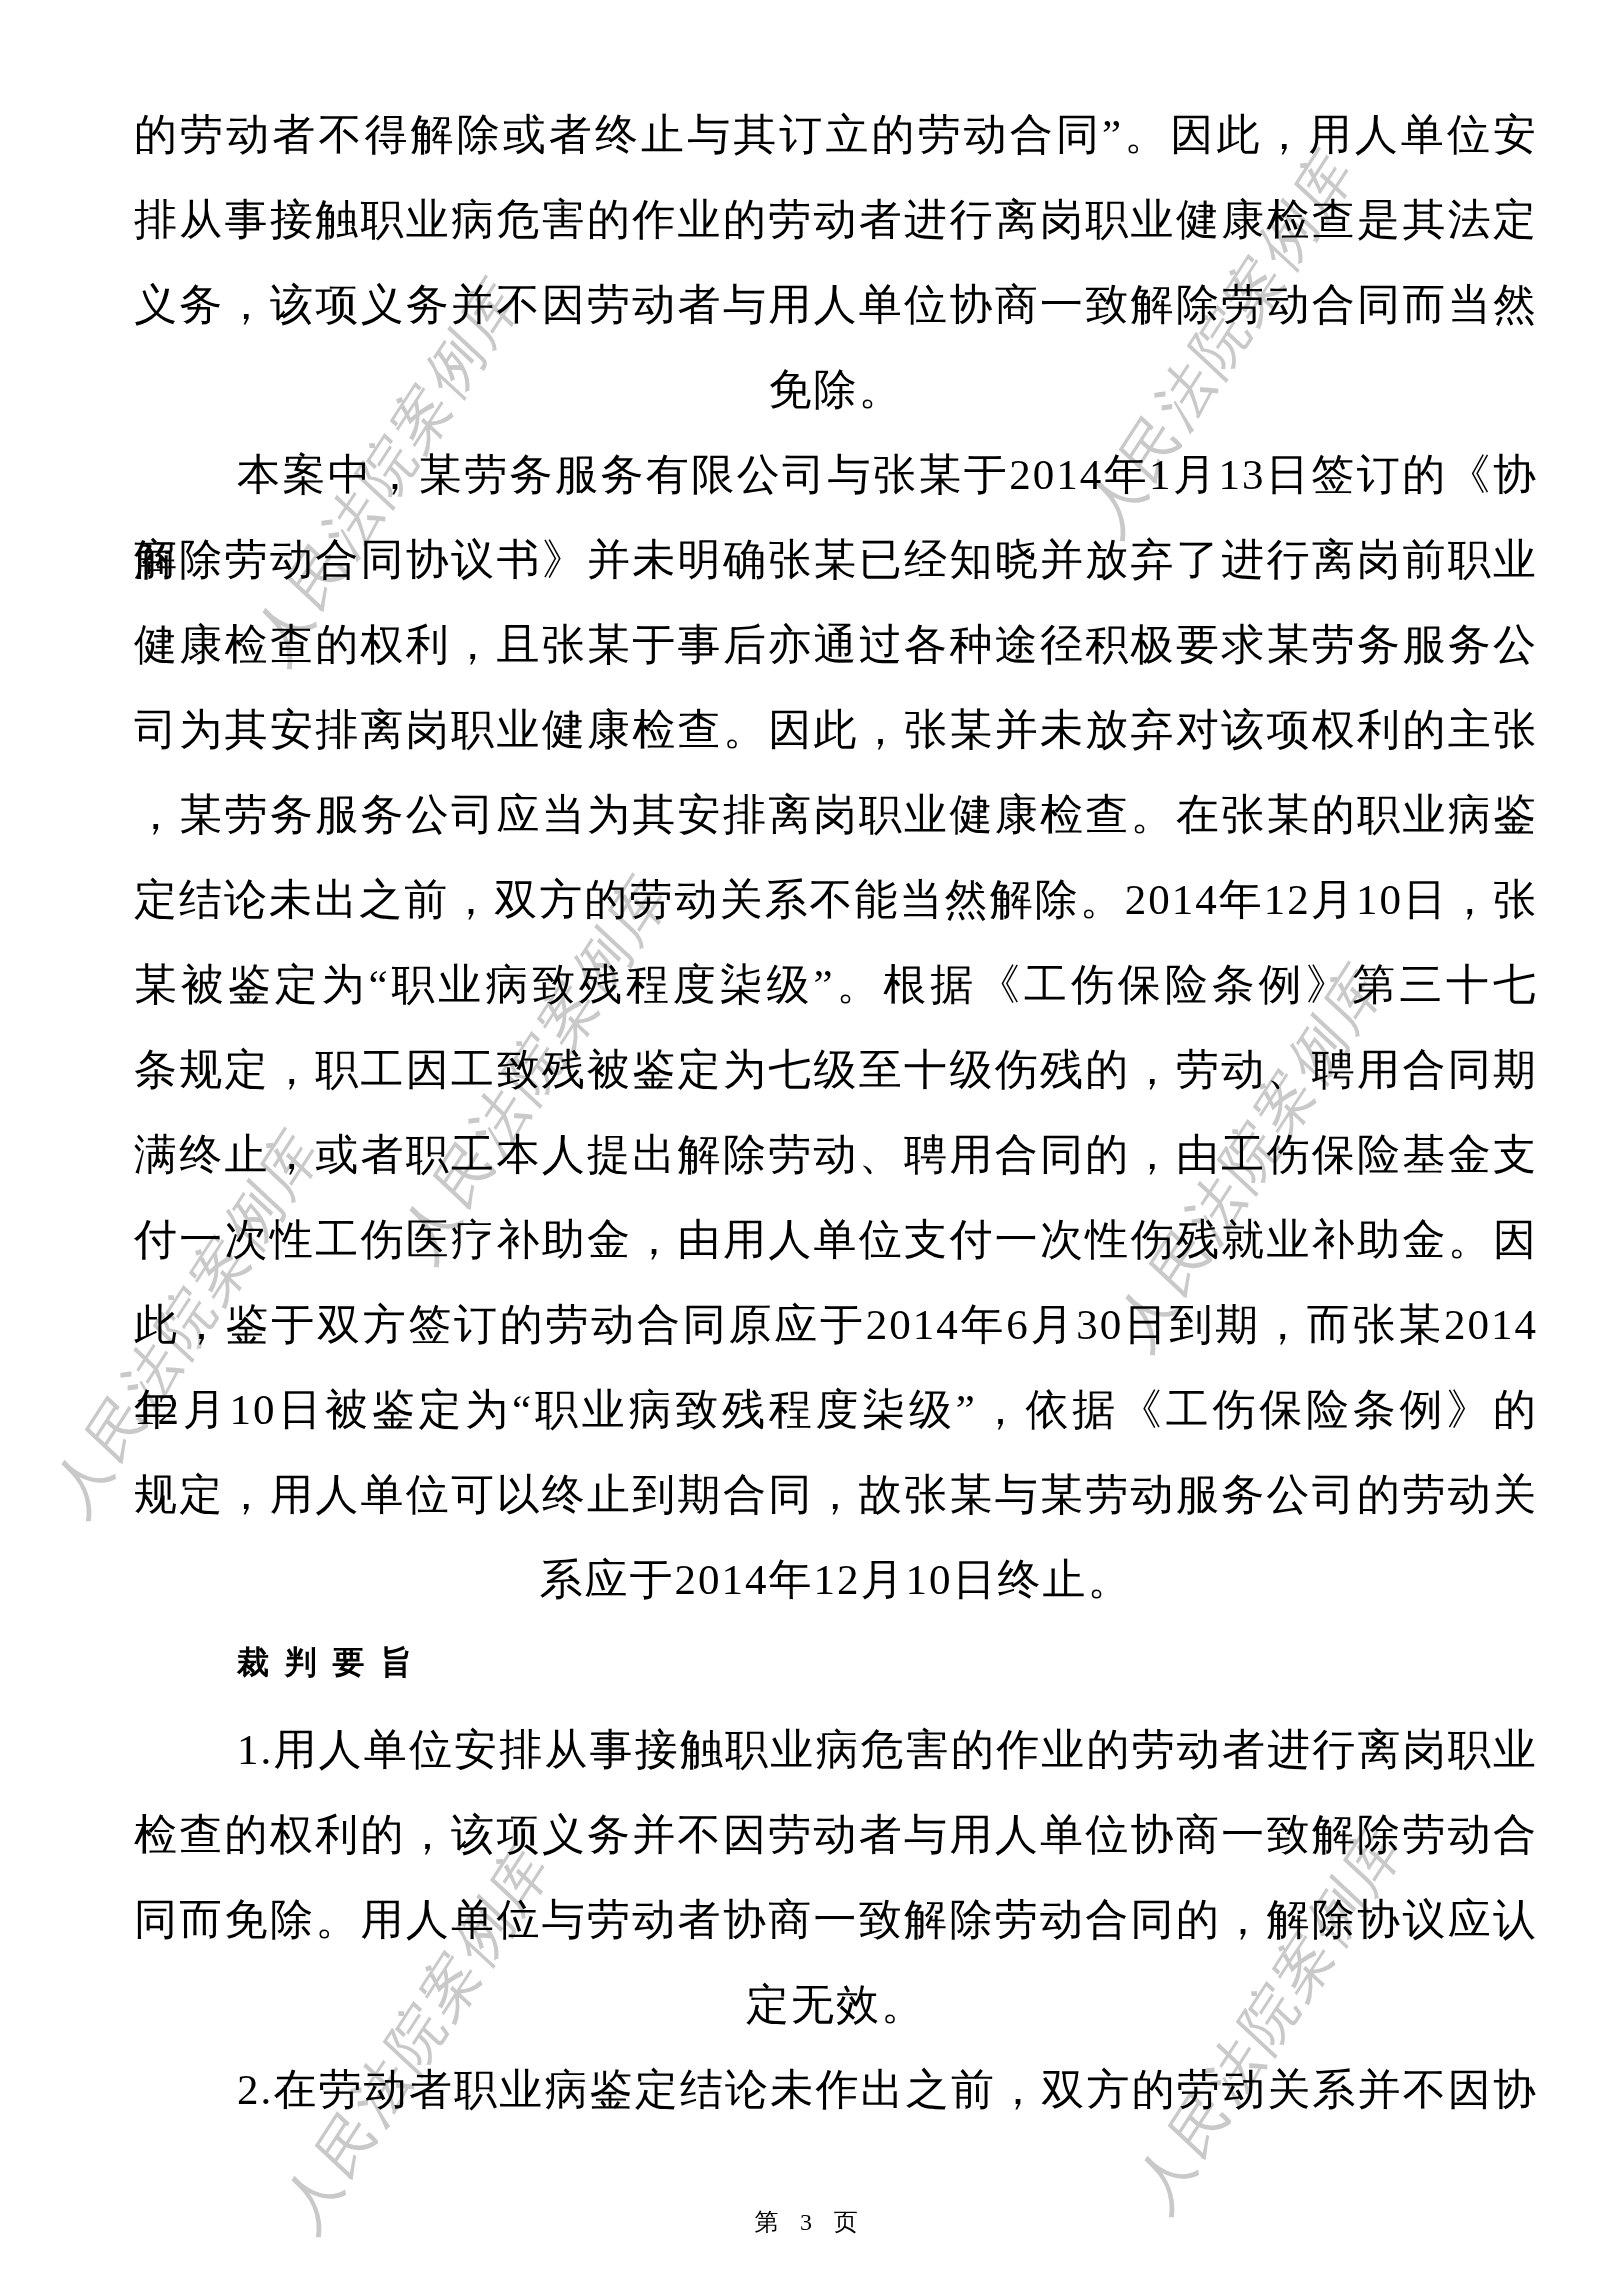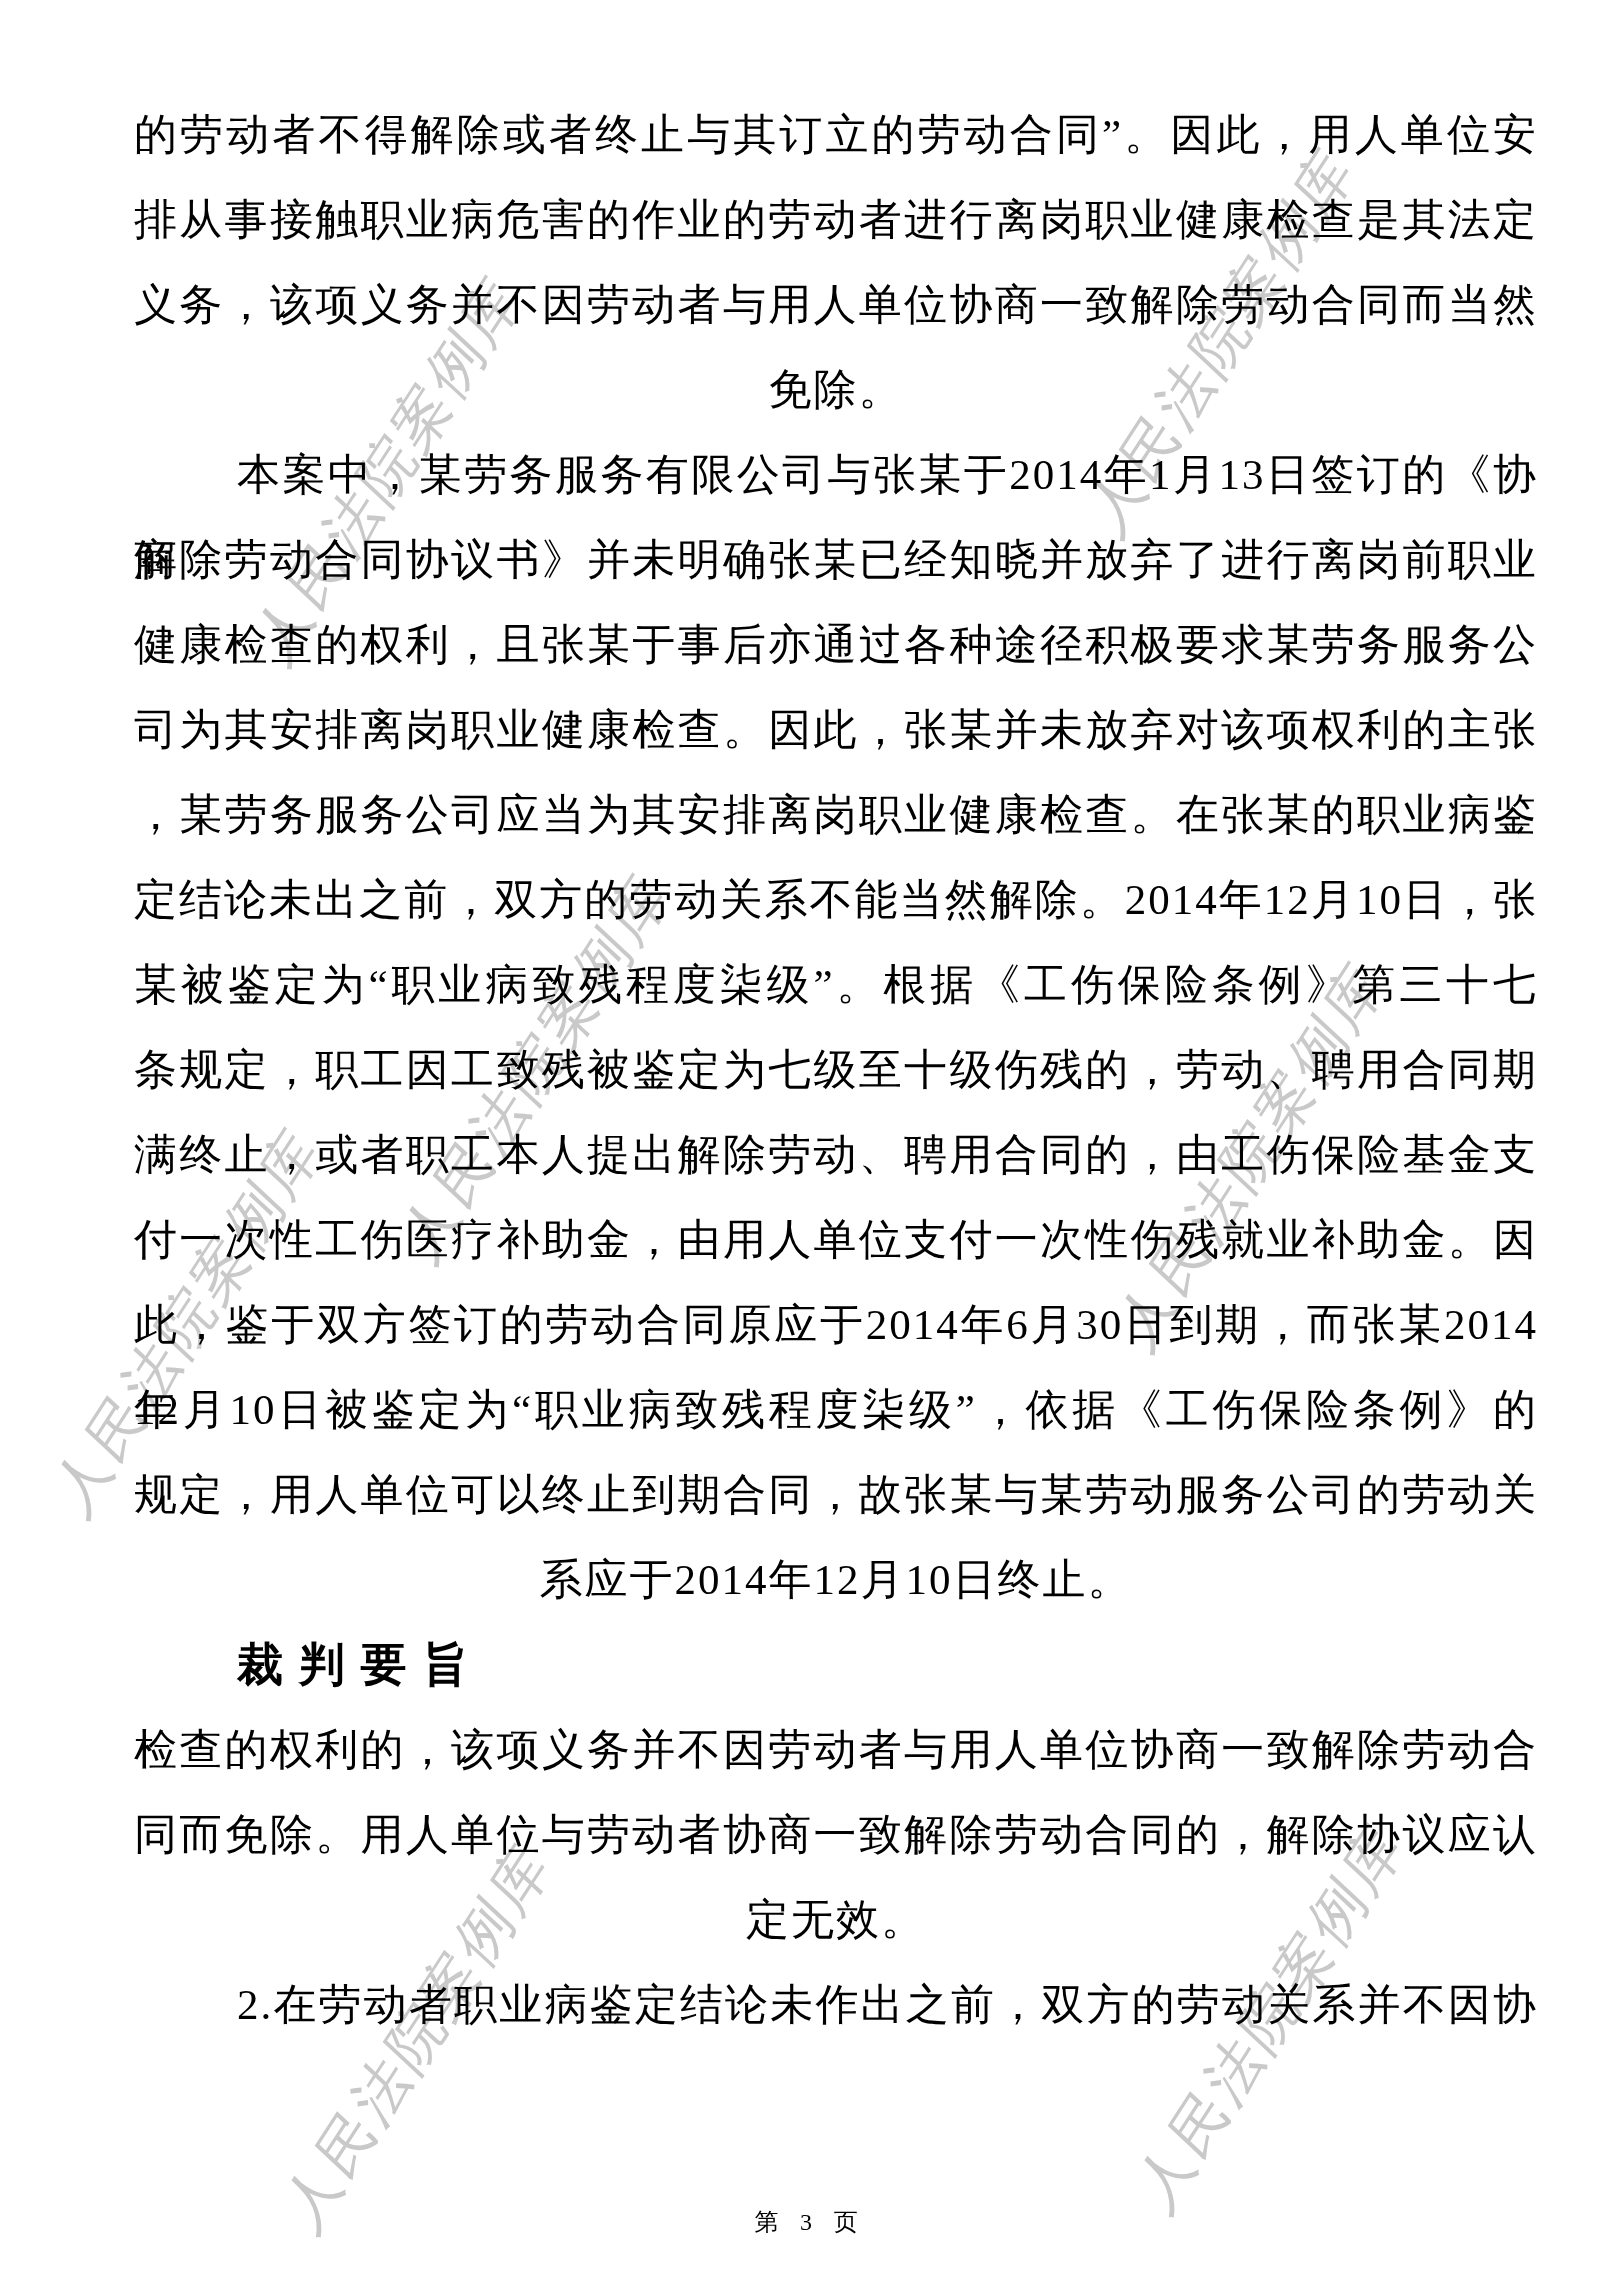--- a/index.html
+++ b/index.html
@@ -39,23 +39,23 @@
     height: 85px;
     line-height: 85px;
     font-size: 43px;
     letter-spacing: 2px;
     text-align: center;
     white-space: normal;
   }
   .line.fill { text-align: justify; text-align-last: justify; }
   .line.indent { text-indent: 103px; }
   .line.heading {
-    font-family: Liberation Sans, sans-serif;
+    font-family: Liberation Mono, monospace;
     font-weight: bold;
-    font-size: 46px;
+    font-size: 32px;
     letter-spacing: 15.7px;
     text-align: center;
     text-align-last: left;
   }
   
   .footer {
     position: absolute;
     left: 0;
     top: 2203px;
     width: 100%;
@@ -93,20 +93,21 @@
       <div class="line fill">定结论未出之前，双方的劳动关系不能当然解除。2014年12月10日，张</div>
       <div class="line fill">某被鉴定为“职业病致残程度柒级”。根据《工伤保险条例》第三十七</div>
       <div class="line fill">条规定，职工因工致残被鉴定为七级至十级伤残的，劳动、聘用合同期</div>
       <div class="line fill">满终止，或者职工本人提出解除劳动、聘用合同的，由工伤保险基金支</div>
       <div class="line fill">付一次性工伤医疗补助金，由用人单位支付一次性伤残就业补助金。因</div>
       <div class="line fill">此，鉴于双方签订的劳动合同原应于2014年6月30日到期，而张某2014年</div>
       <div class="line fill">12月10日被鉴定为“职业病致残程度柒级”，依据《工伤保险条例》的</div>
       <div class="line fill">规定，用人单位可以终止到期合同，故张某与某劳动服务公司的劳动关</div>
       <div class="line end">系应于2014年12月10日终止。</div>
       <div class="line heading indent">裁判要旨</div>
+      <div class="line fill indent">1.用人单位安排从事接触职业病危害的作业的劳动者进行离岗职业</div>
       <div class="line fill">检查的权利的，该项义务并不因劳动者与用人单位协商一致解除劳动合</div>
       <div class="line fill">同而免除。用人单位与劳动者协商一致解除劳动合同的，解除协议应认</div>
       <div class="line end">定无效。</div>
       <div class="line fill indent">2.在劳动者职业病鉴定结论未作出之前，双方的劳动关系并不因协</div>
     </div>
   <div class="footer">
     <span>第 3 页</span>
   </div>
 </div>
 

